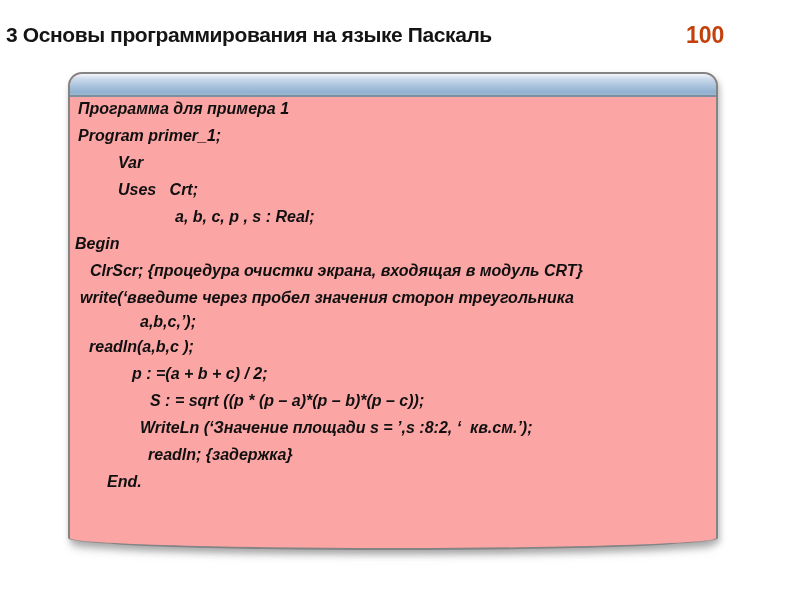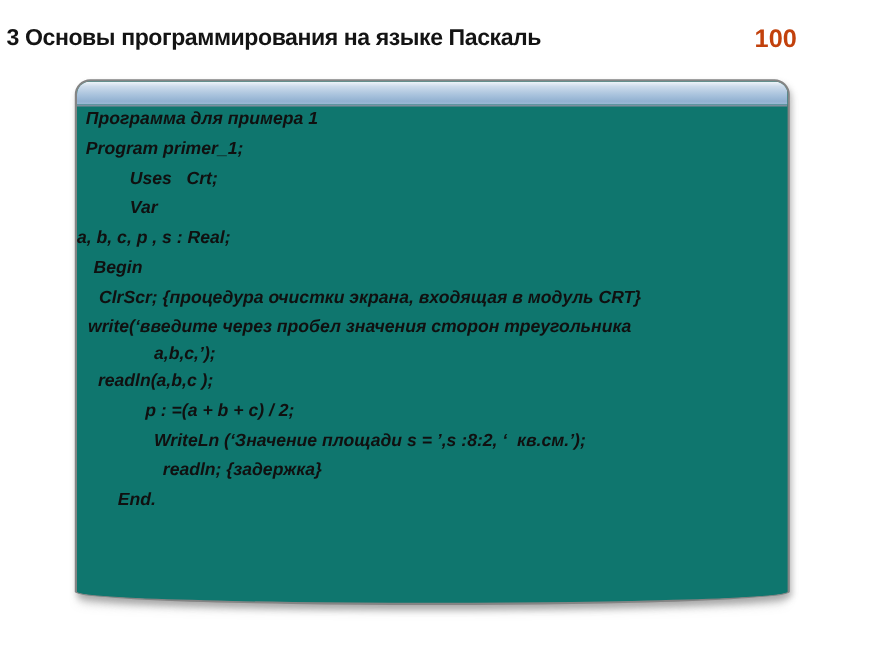--- a/index.html
+++ b/index.html
@@ -33,21 +33,21 @@
     color: #c2410c;
   }
 
   
   .card {
     position: absolute;
     left: 68px;
     top: 72px;
     width: 646px;
     height: 474px;
-    background: #0f766e;
+    background: #fca5a5;
     border: 2px solid #848484;
     border-top-left-radius: 14px;
     border-top-right-radius: 14px;
     border-bottom-left-radius: 320px 12px;
     border-bottom-right-radius: 320px 12px;
     box-shadow: 2px 4px 6px rgba(110,110,110,0.45), 0 9px 9px -4px rgba(140,140,140,0.35);
     overflow: hidden;
   }
   .card-bar {
     position: absolute;
@@ -86,28 +86,29 @@
 
   <div class="slide-title">3 Основы программирования на языке Паскаль</div>
 
   <div class="page-number">100</div>
 
   <div class="card">
     <div class="card-bar"></div>
     <div class="code">
         <div class="ln" style="padding-left: 8px;">Программа для примера 1</div>
         <div class="ln" style="padding-left: 8px;">Program primer_1;</div>
+        <div class="ln" style="padding-left: 48px;">Var</div>
         <div class="ln" style="padding-left: 48px;">Uses   Crt;</div>
-        <div class="ln" style="padding-left: 48px;">Var</div>
-        <div class="ln" style="">a, b, c, p , s : Real;</div>
-        <div class="ln" style="padding-left: 15px;">Begin</div>
+        <div class="ln" style="padding-left: 105px;">a, b, c, p , s : Real;</div>
+        <div class="ln" style="padding-left: 5px;">Begin</div>
         <div class="ln" style="padding-left: 20px;">ClrScr; {процедура очистки экрана, входящая в модуль CRT}</div>
         <div class="ln" style="padding-left: 10px;">write(‘введите через пробел значения сторон треугольника</div>
         <div class="ln wrap" style="padding-left: 70px;">a,b,c,’);</div>
         <div class="ln" style="padding-left: 19px;">readln(a,b,c );</div>
         <div class="ln" style="padding-left: 62px;">p : =(a + b + c) / 2;</div>
+        <div class="ln" style="padding-left: 80px;">S : = sqrt ((p * (p – a)*(p – b)*(p – c));</div>
         <div class="ln" style="padding-left: 70px;">WriteLn (‘Значение площади s = ’,s :8:2, ‘  кв.см.’);</div>
         <div class="ln" style="padding-left: 78px;">readln; {задержка}</div>
         <div class="ln" style="padding-left: 37px;">End.</div>
       </div>
   </div>
 
 </div>
 
 </body></html>

